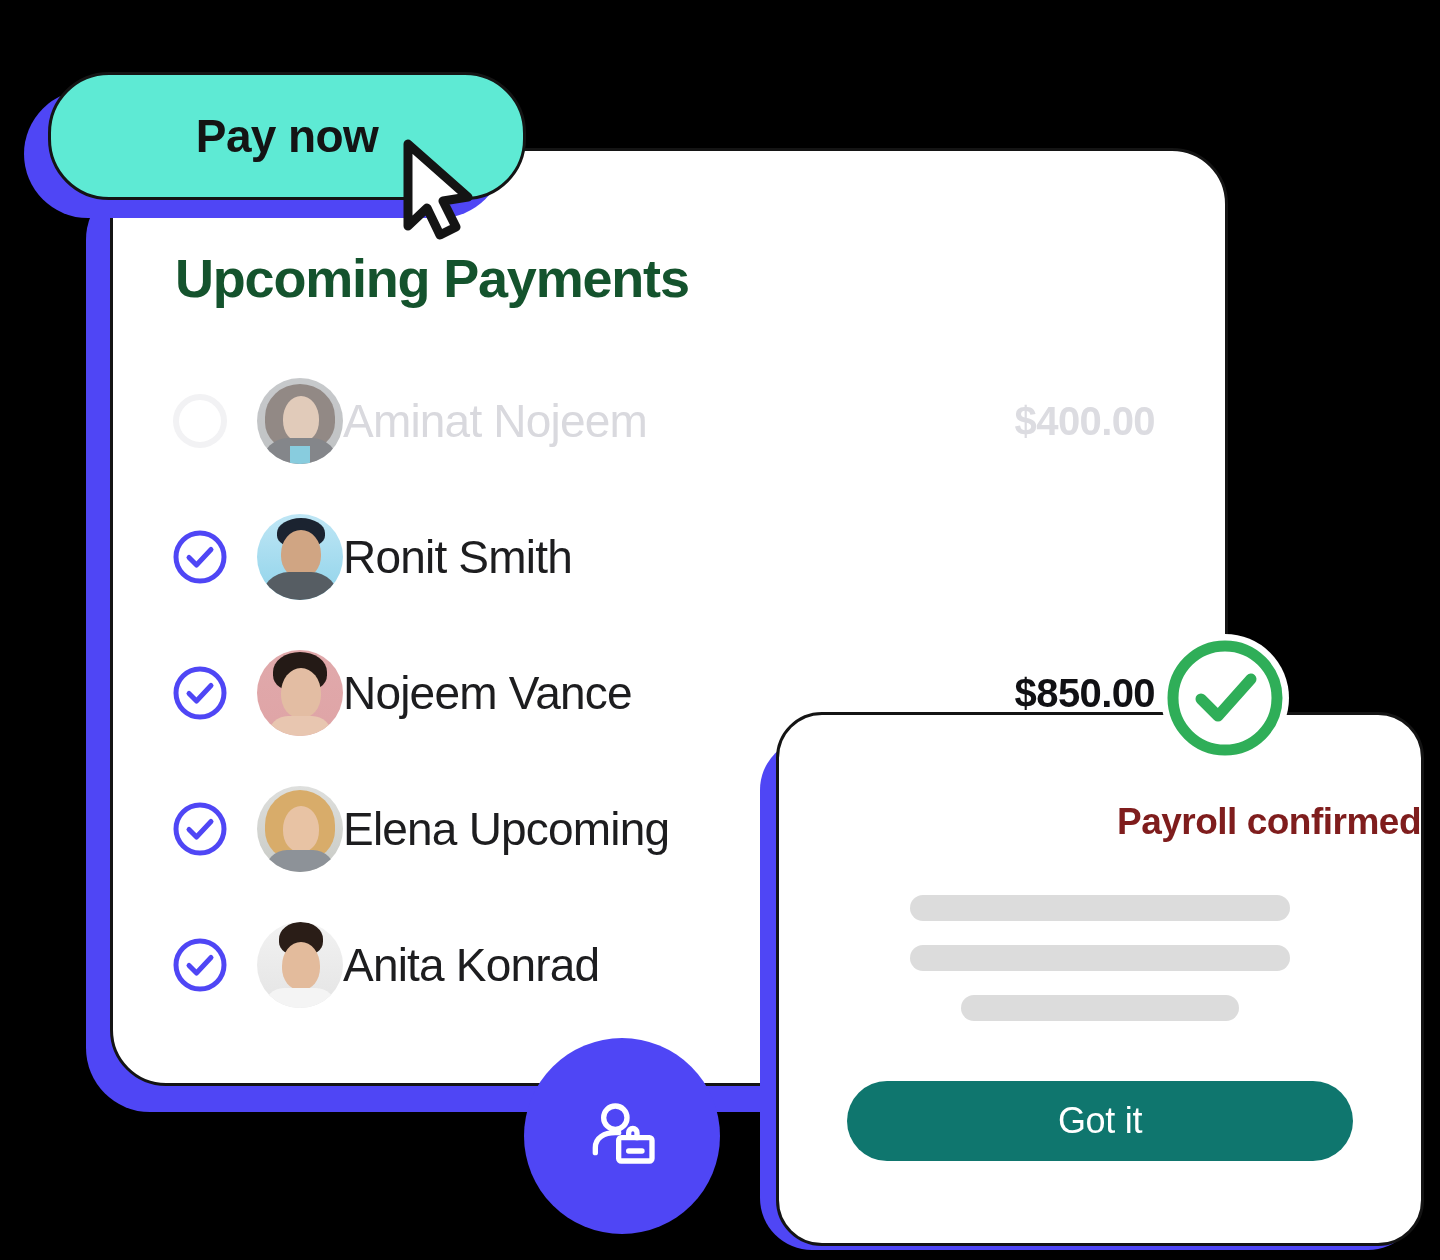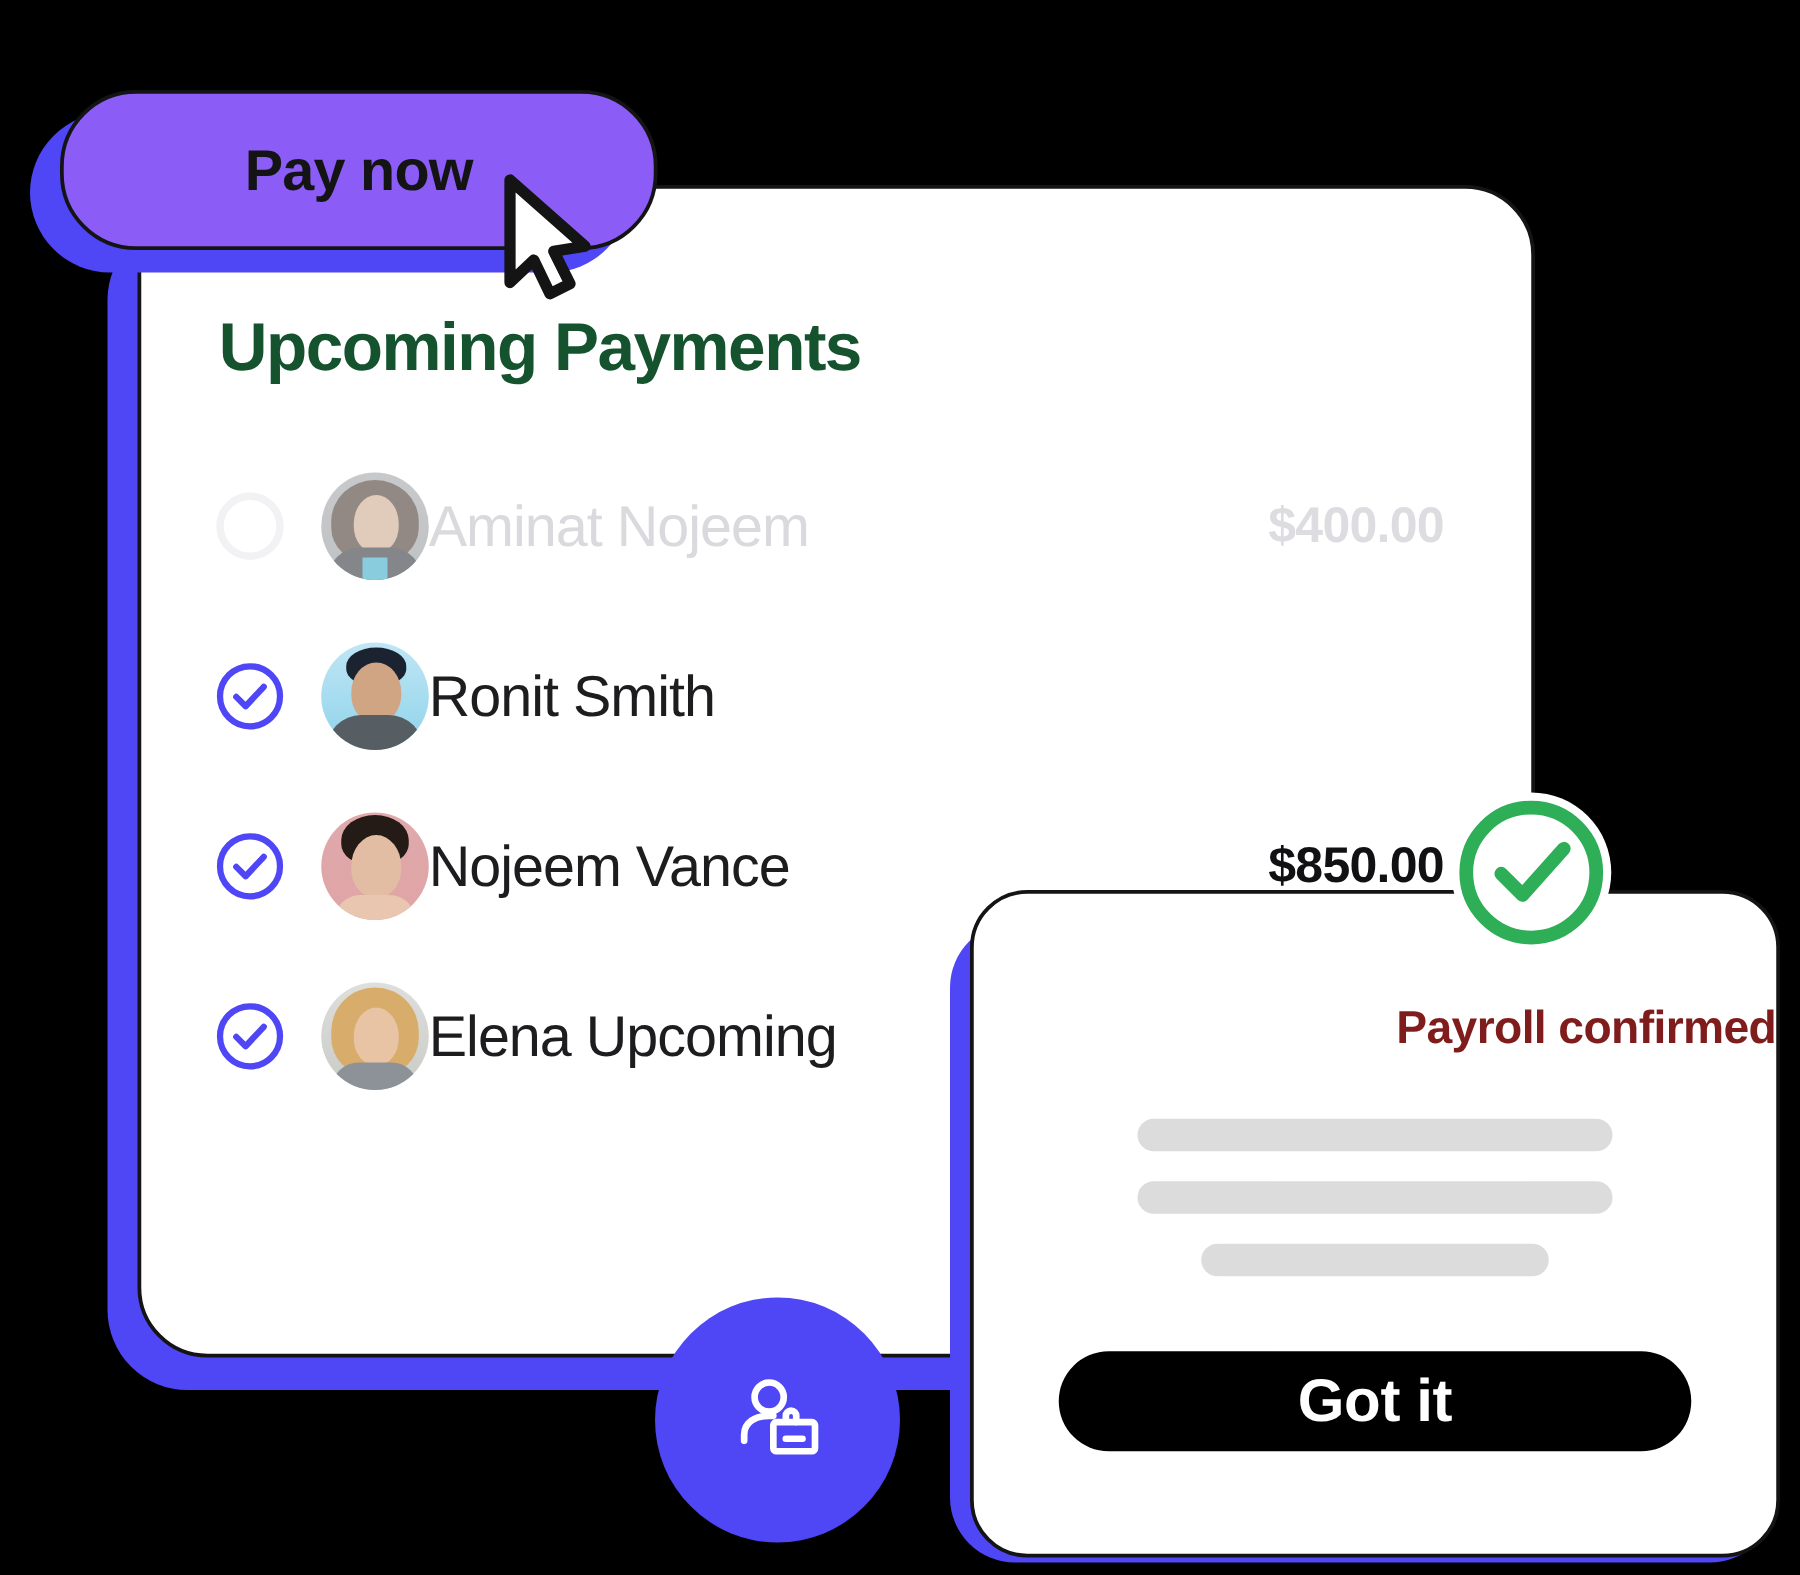--- a/index.html
+++ b/index.html
@@ -68,21 +68,21 @@
   .skin{position:absolute;border-radius:50% 50% 46% 46%;}
   .torso{position:absolute;left:50%;transform:translateX(-50%);border-radius:44px 44px 0 0;}
 
   
   .pill-shadow{
     position:absolute;left:24px;top:90px;width:480px;height:128px;
     background:#4F46F5;border-radius:64px;
   }
   .pill{
     position:absolute;left:48px;top:72px;width:472px;height:122px;
-    background:#8b5cf6;border:3px solid #141414;border-radius:61px;
+    background:#5eead4;border:3px solid #141414;border-radius:61px;
     display:flex;align-items:center;justify-content:center;
   }
   .pill span{
     font-size:46px;font-weight:700;color:#141414;letter-spacing:-0.6px;
   }
   .cursor{position:absolute;left:400px;top:138px;width:74px;height:110px;}
 
   
   .fab{
     position:absolute;left:524px;top:1038px;width:196px;height:196px;
@@ -111,23 +111,23 @@
     position:absolute;left:0;right:0;top:86px;text-align:right;
     font-size:37px;font-weight:700;color:#7f1d1d;letter-spacing:-0.5px;
   }
   .skel{position:absolute;left:0;right:0;top:180px;}
   .bar{height:26px;background:#dcdcdc;border-radius:13px;margin:0 auto 24px;}
   .bar.b1{width:380px;}
   .bar.b2{width:380px;}
   .bar.b3{width:278px;}
   .gotit{
     position:absolute;left:68px;right:68px;bottom:82px;height:80px;
-    background:#000000;border-radius:40px;border:none;
-    display:flex;align-items:center;justify-content:center;
-    color:#ffffff;font-size:48px;font-weight:700;
+    background:#0f766e;border-radius:40px;border:none;
+    display:flex;align-items:center;justify-content:center;
+    color:#ffffff;font-size:36px;font-weight:400;
     font-family:"Liberation Sans","DejaVu Sans",sans-serif;
     letter-spacing:-0.3px;cursor:pointer;
   }
 </style>
 </head>
 <body>
 
 <div class="stage">
 
   <div class="main-shadow"></div>
@@ -201,20 +201,37 @@
           <div class="face">
             <div class="hair" style="left:8px;top:4px;width:70px;height:70px;background:#d8ac6a;"></div>
             <div class="skin" style="left:26px;top:20px;width:36px;height:46px;background:#e8c3a4;"></div>
             <div class="torso" style="bottom:0;width:70px;height:22px;background:#8d9298;"></div>
           </div>
         </div>
         <div class="pname">Elena Upcoming</div>
         <div class="amt"></div>
       </div>
 
+      <div class="row">
+        <div class="check">
+          <svg viewBox="0 0 58 58">
+              <circle cx="29" cy="29" r="24" fill="none" stroke="#4F46F5" stroke-width="5"></circle>
+              <path d="M18 29.5 L25.5 37 L40 21.5" fill="none" stroke="#4F46F5" stroke-width="5" stroke-linecap="round" stroke-linejoin="round"></path>
+            </svg>
+        </div>
+        <div class="avatar av5">
+          <div class="face">
+            <div class="hair" style="left:22px;top:0px;width:44px;height:34px;background:#2a1d17;"></div>
+            <div class="skin" style="left:25px;top:20px;width:38px;height:48px;background:#e3bb9c;"></div>
+            <div class="torso" style="bottom:0;width:72px;height:20px;background:#f4f4f4;"></div>
+          </div>
+        </div>
+        <div class="pname">Anita Konrad</div>
+        <div class="amt"></div>
+      </div>
 
     </div>
   </div>
 
   <div class="fab">
     <svg viewBox="0 0 48 48">
       <circle cx="20" cy="13" r="7" fill="none" stroke="#ffffff" stroke-width="3.2"></circle>
       <path d="M8 34 v-3 c0-6 5.5-9 12-9 h2" fill="none" stroke="#ffffff" stroke-width="3.2" stroke-linecap="round"></path>
       <rect x="22" y="25" width="20" height="14" rx="1.5" fill="none" stroke="#ffffff" stroke-width="3.2"></rect>
       <path d="M28 24 v-2 a2.5 2.5 0 0 1 5 0 v3" fill="none" stroke="#ffffff" stroke-width="3.2" stroke-linecap="round"></path>

